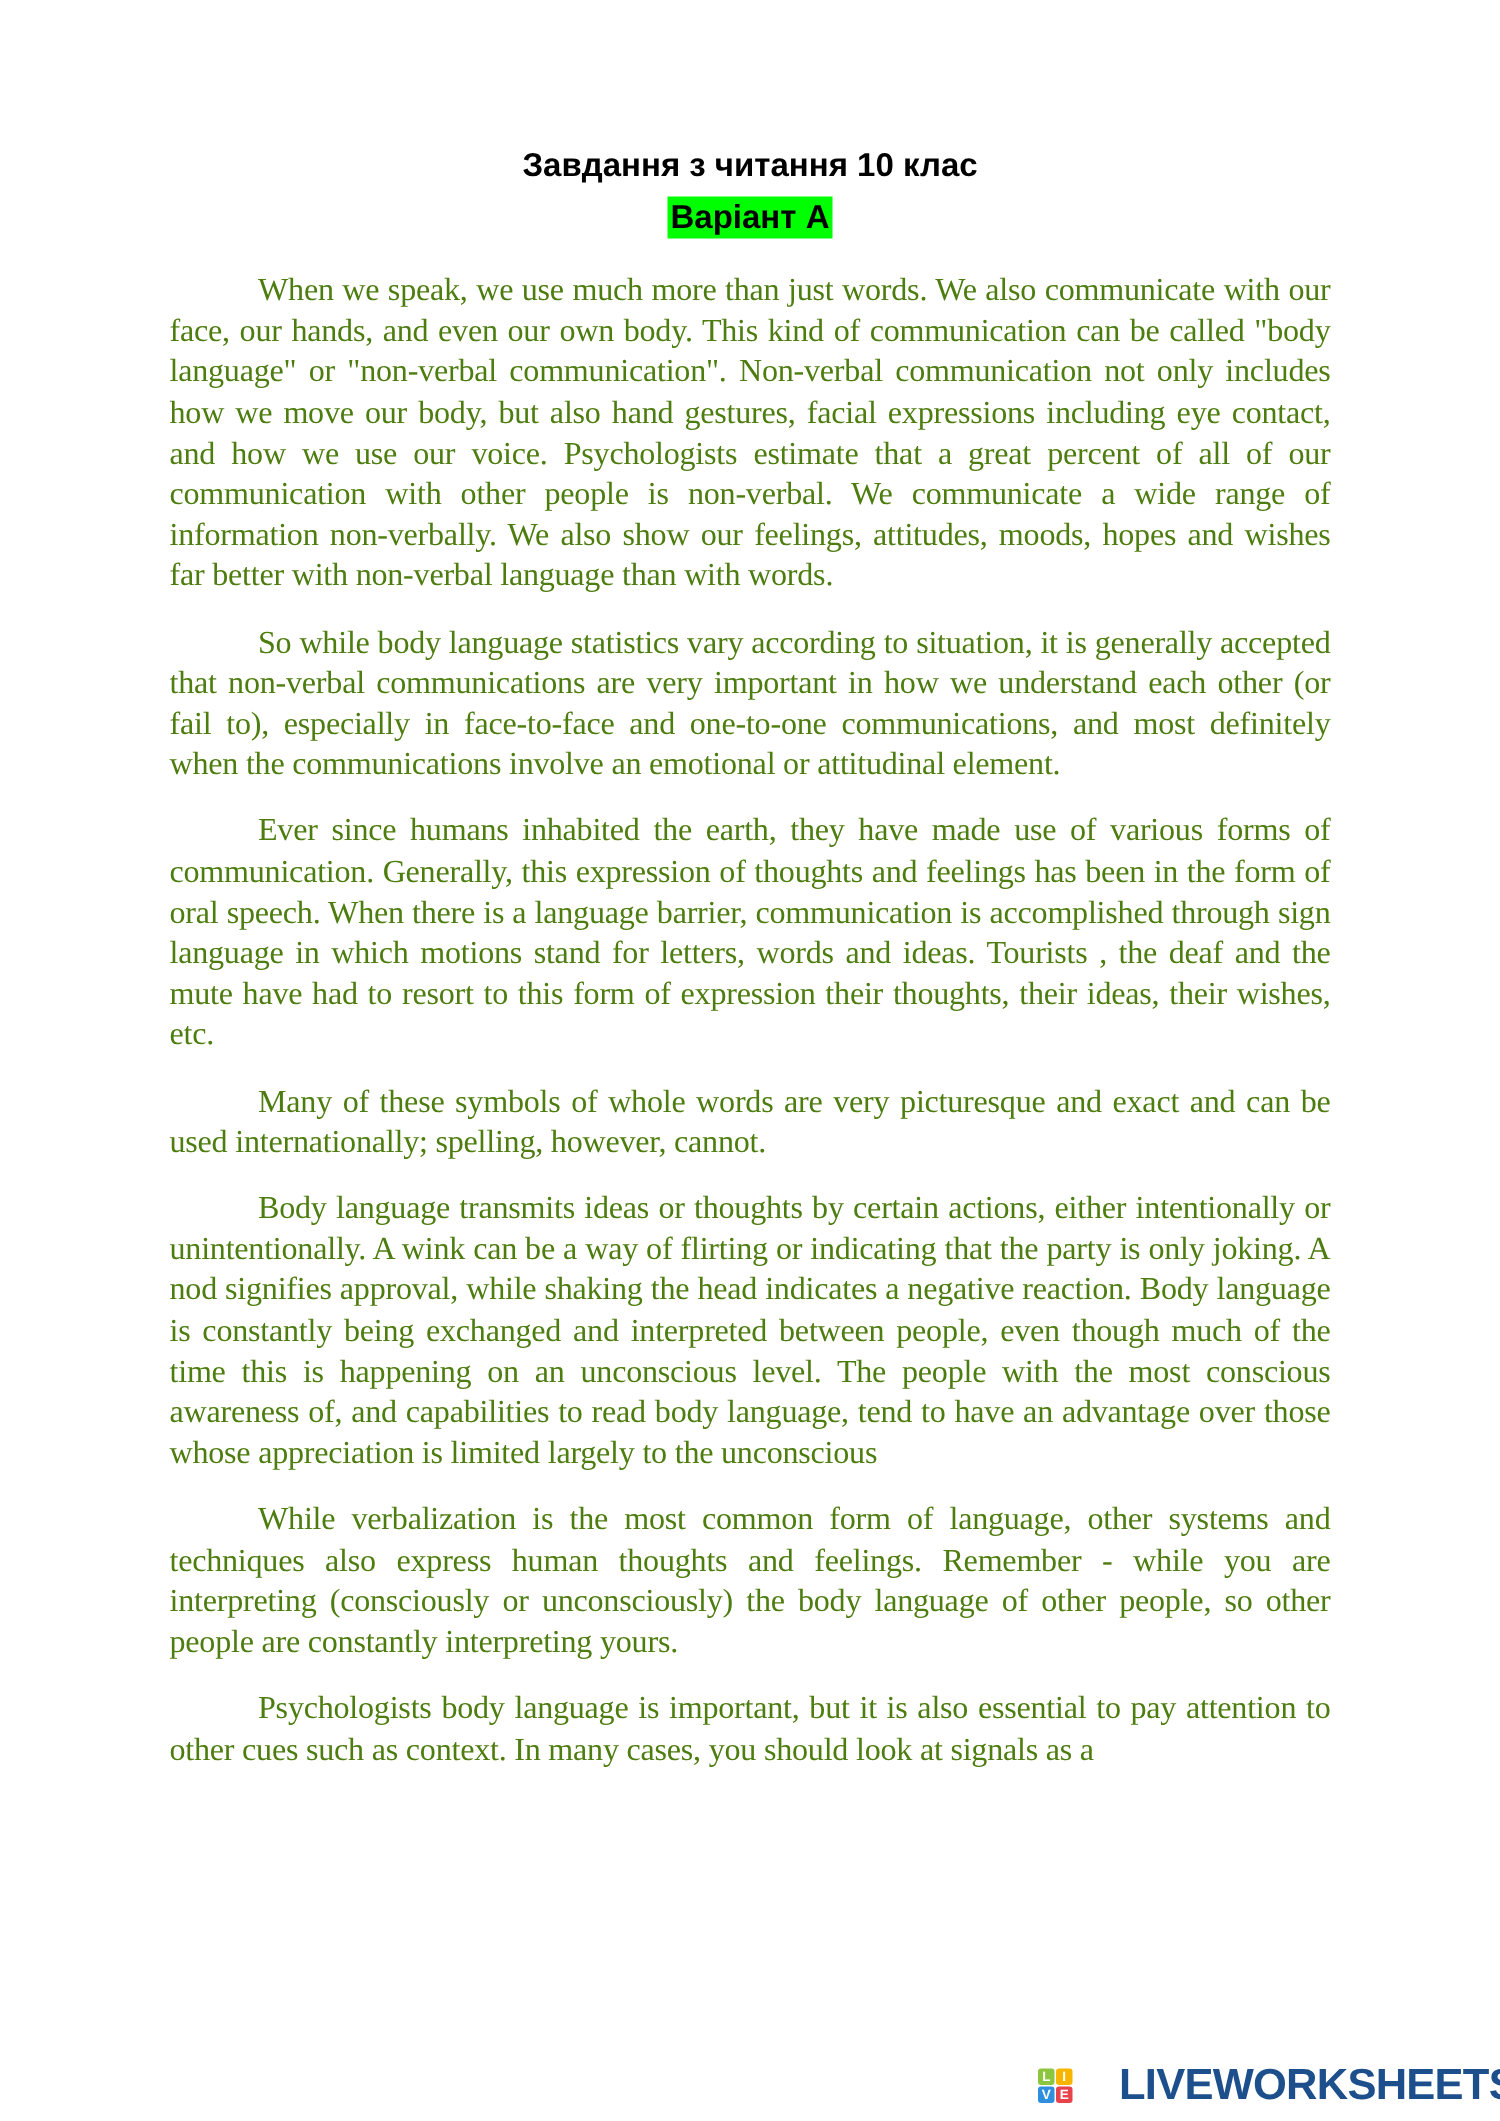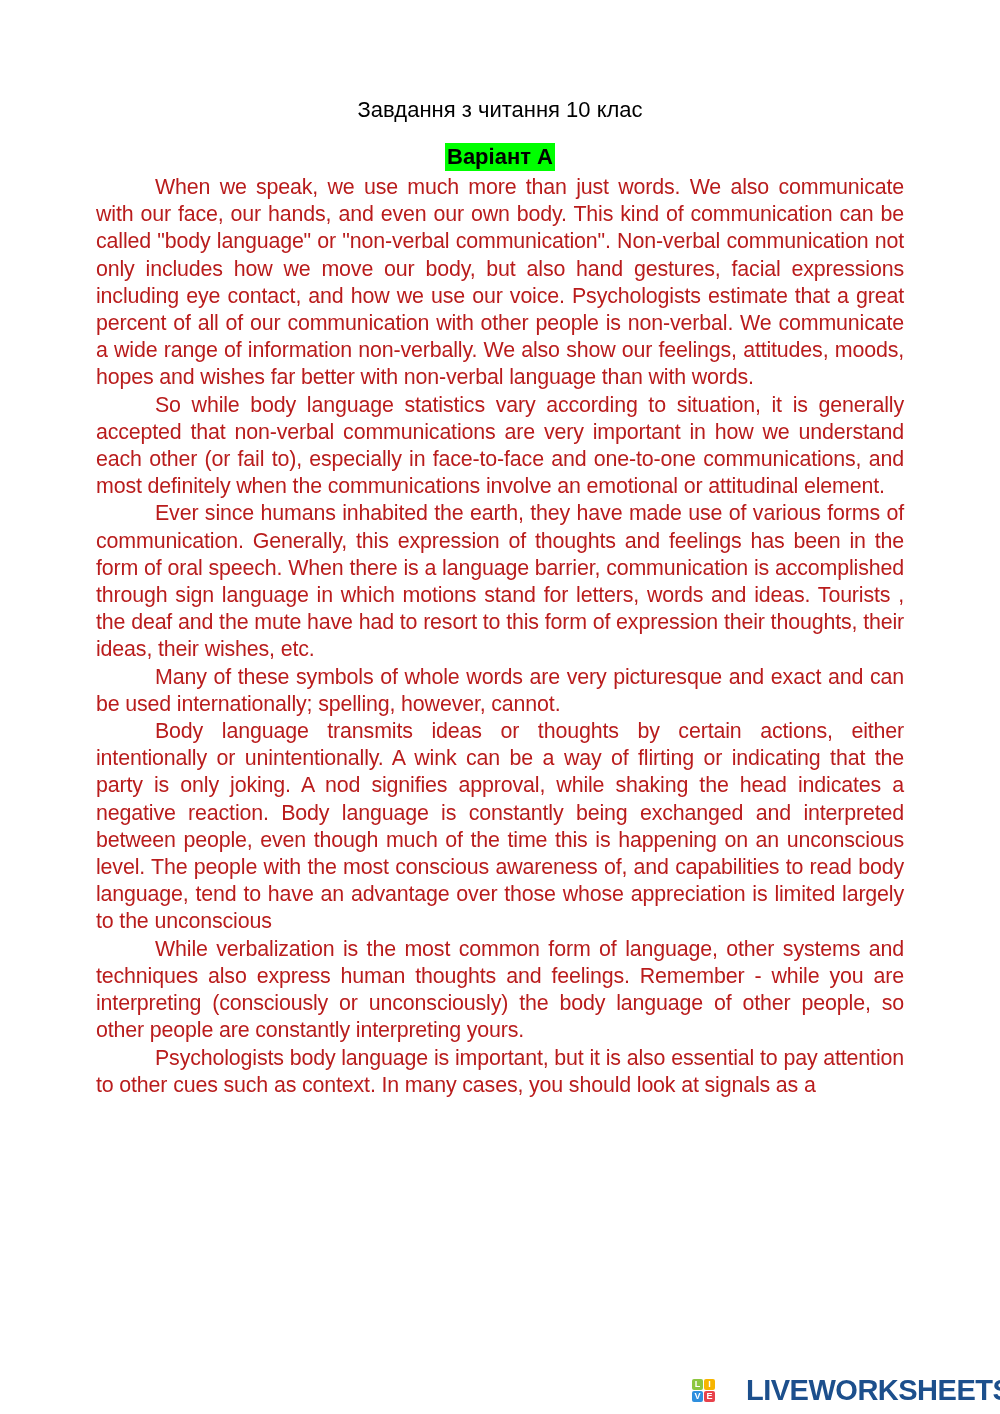--- a/index.html
+++ b/index.html
@@ -14,29 +14,29 @@
       overflow: hidden;
     }
     .page {
       position: absolute;
       left: 96px;
       top: 93px;
       width: 808px;
     }
     .heading-sans {
       font-family: "Liberation Sans", sans-serif;
-      font-weight: normal;
+      font-weight: bold;
       font-size: 22px;
       text-align: center;
       color: #000;
       line-height: 34px;
     }
     .variant-wrap {
       text-align: center;
-      margin-top: 16px;
+      margin-top: 4px;
       line-height: 30px;
     }
     .variant {
       display: inline-block;
       font-family: "Liberation Sans", sans-serif;
       font-weight: bold;
       font-size: 22px;
       background: #00ff00;
       color: #000;
       padding: 0 2px;
@@ -45,27 +45,27 @@
     .text-title {
       font-family: "Liberation Serif", serif;
       font-weight: bold;
       font-size: 21px;
       text-align: center;
       line-height: 27px;
       margin-top: 6px;
       color: #000;
     }
     .para {
-      font-family: Liberation Sans, sans-serif;
+      font-family: Liberation Serif, serif;
       font-size: 21.4px;
       line-height: 27.2px;
       text-align: justify;
       text-indent: 59px;
-      margin: 0;
-      color: #b91c1c;
+      margin: 17px;
+      color: #4d7c0f;
       letter-spacing: -0.15px;
     }
     .logo {
       position: absolute;
       left: 692px;
       top: 1375px;
       display: flex;
       align-items: center;
     }
     .logo-icon {

